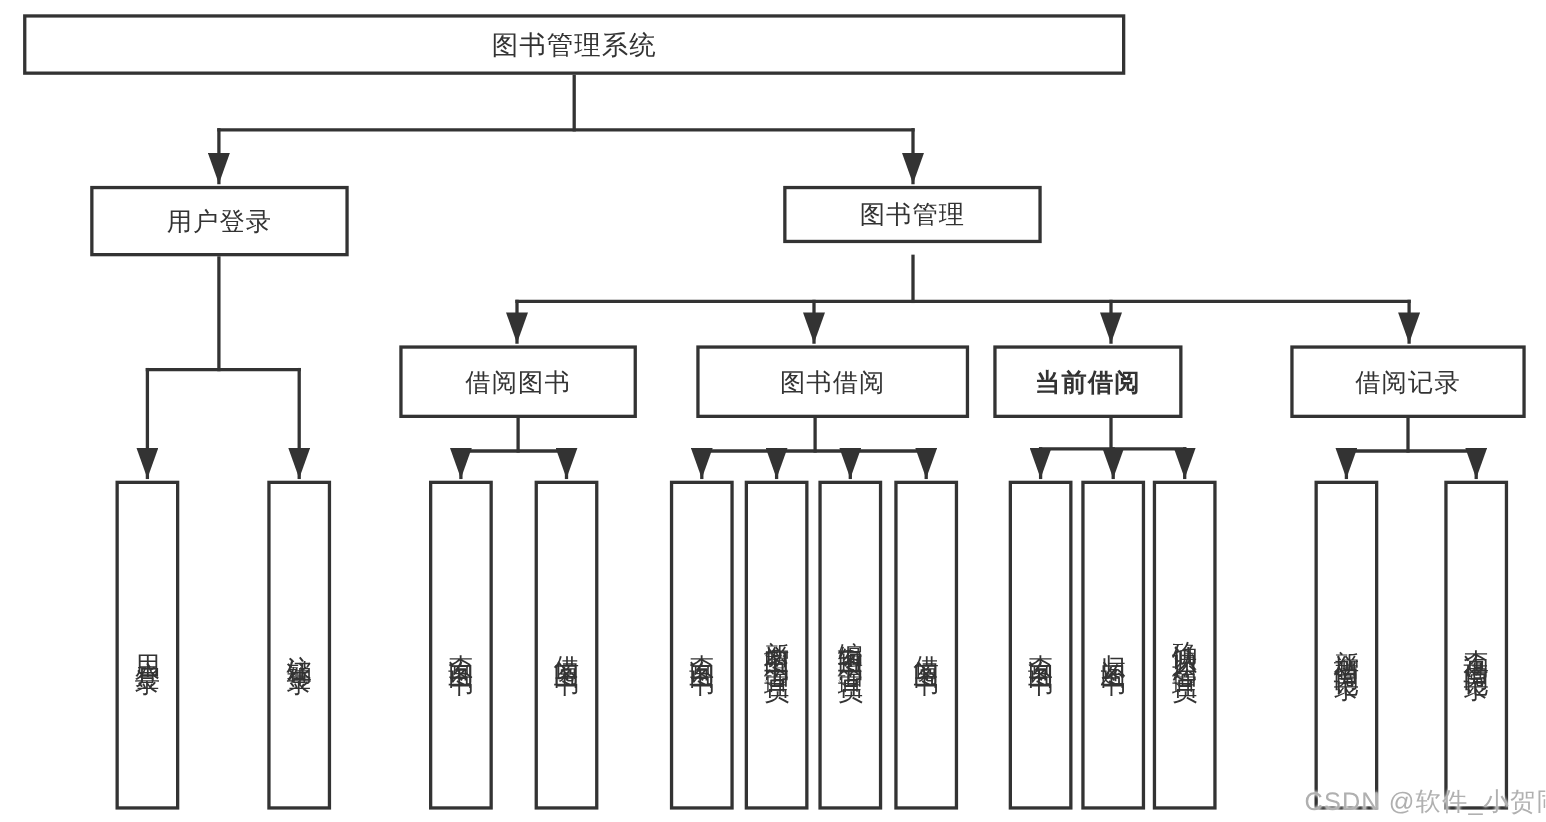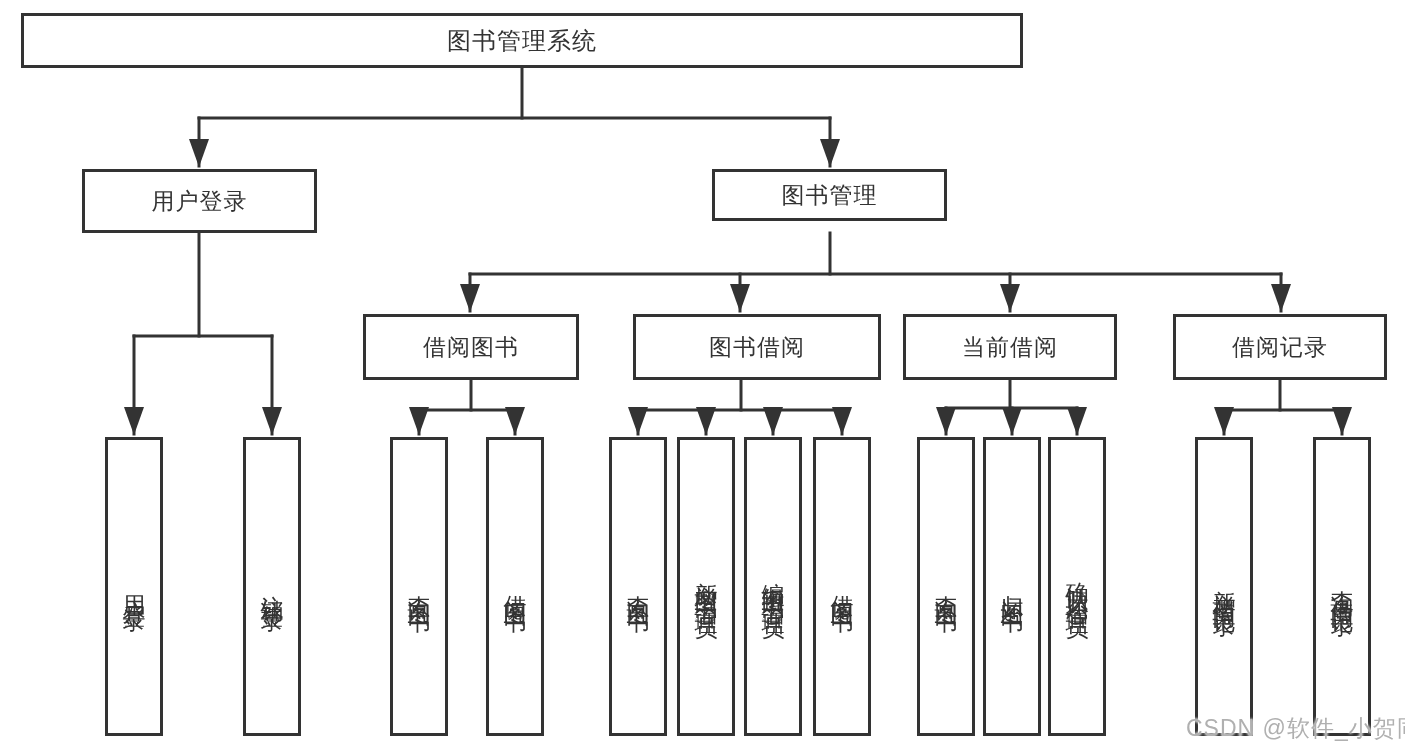--- a/index.html
+++ b/index.html
@@ -125,21 +125,21 @@
   <div class="box hbox" style="left:712px; top:169px; width:235px; height:52px;">
     <span>图书管理</span>
   </div>
 
   <div class="box hbox" style="left:363px; top:314px; width:216px; height:66px;">
     <span>借阅图书</span>
   </div>
   <div class="box hbox" style="left:633px; top:314px; width:248px; height:66px;">
     <span>图书借阅</span>
   </div>
-  <div class="box hbox" style="left:903px; top:314px; width:214px; height:66px;">
+  <div class="box hbox" style="left:903px; top:314px; width:172px; height:66px;font-weight:bold;">
     <span>当前借阅</span>
   </div>
   <div class="box hbox" style="left:1173px; top:314px; width:214px; height:66px;">
     <span>借阅记录</span>
   </div>
 
   <div class="box vbox" style="left:105px; top:437px; width:58px; height:299px;">
     <span>用户登录</span>
   </div>
   <div class="box vbox" style="left:243px; top:437px; width:58px; height:299px;">

